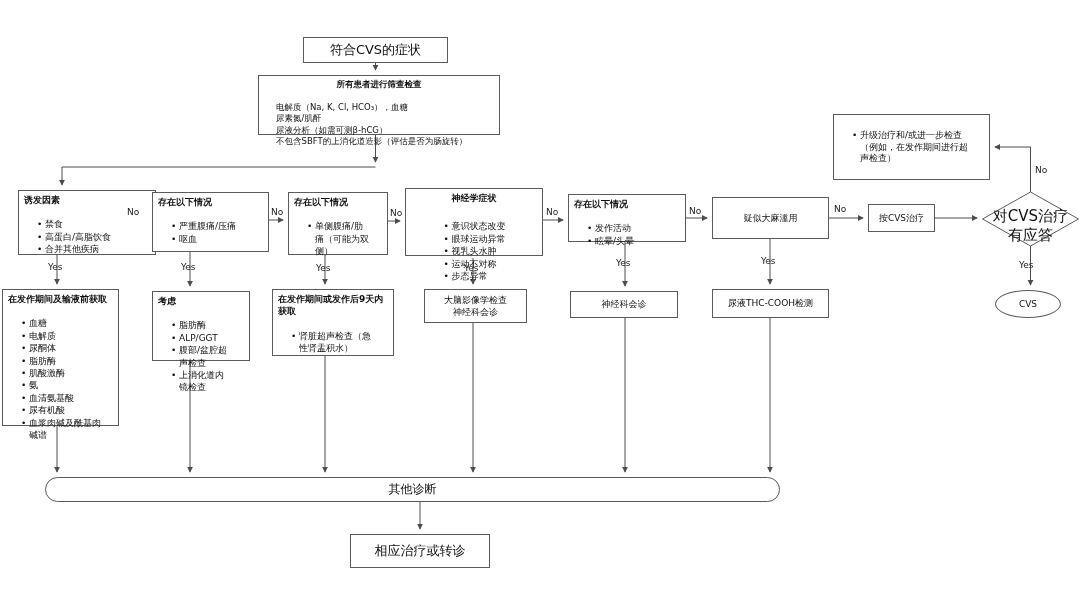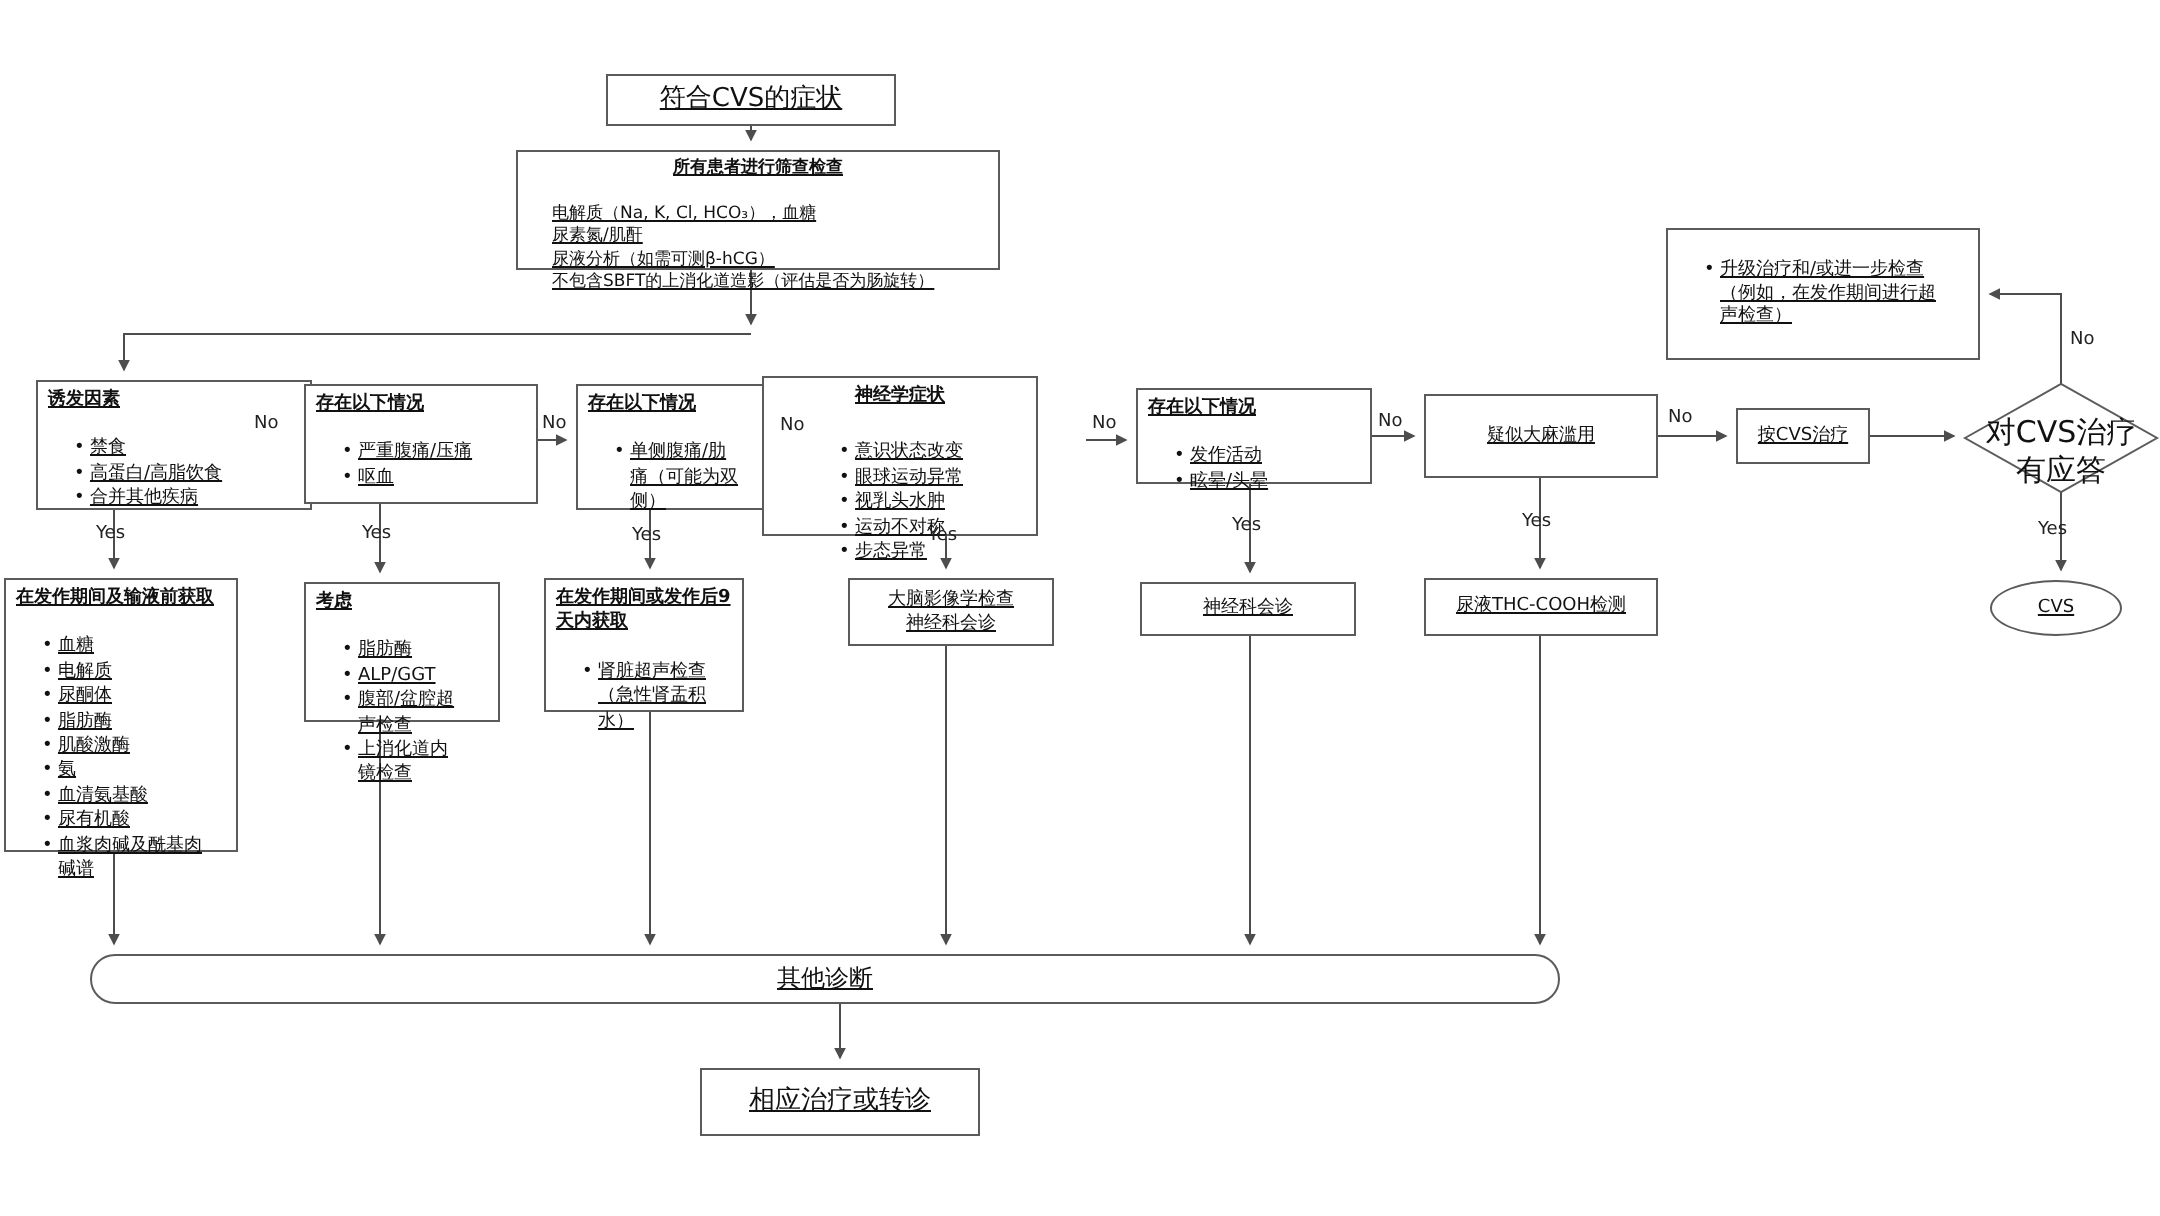--- a/index.html
+++ b/index.html
@@ -4,21 +4,21 @@
 <style>
   html,body{margin:0;padding:0}
   body{
     width:1080px;height:608px;position:relative;overflow:hidden;
     background:#ffffff;color:#111;
     font-family:"DejaVu Sans","Liberation Sans",sans-serif;
   }
   #arrows{position:absolute;left:0;top:0;z-index:0}
   .node{
     position:absolute;z-index:1;background:#fff;border:1px solid #5b5b5b;
-    font-size:9px;line-height:1.38;padding:3px 5px;box-sizing:border-box;text-decoration:underline;
+    font-size:9px;line-height:1.38;padding:3px 5px;box-sizing:border-box;
   }
   .node.center{display:flex;align-items:center;justify-content:center;text-align:center;padding:2px 4px}
   .title{font-weight:700}
   .title.c-title{text-align:center}
   .node ul{list-style:none;margin:12px;padding:0}
   .node li{position:relative;padding-left:9px}
   .node li::before{content:"•";position:absolute;left:1px;top:0}
   .node ul.plain li{padding-left:0}
   .node ul.plain li::before{content:none}
   .node ul.center-list{width:fit-content;margin:16px auto}
@@ -105,21 +105,21 @@
       </ul>
   </div>
 
   <div class="node" style="left:288px;top:192px;width:100px;height:63px">
     <div class="title">存在以下情况</div>
     <ul>
         <li>单侧腹痛/肋痛（可能为双侧）</li>
       </ul>
   </div>
 
-  <div class="node" style="left:381px;top:188px;width:138px;height:80px">
+  <div class="node" style="left:405px;top:188px;width:138px;height:68px">
     <div class="title c-title">神经学症状</div>
     <ul class="center-list">
         <li>意识状态改变</li>
         <li>眼球运动异常</li>
         <li>视乳头水肿</li>
         <li>运动不对称</li>
         <li>步态异常</li>
       </ul>
   </div>
 
@@ -169,21 +169,21 @@
   <div class="node" style="left:152px;top:291px;width:98px;height:70px">
     <div class="title">考虑</div>
     <ul>
         <li>脂肪酶</li>
         <li>ALP/GGT</li>
         <li>腹部/盆腔超声检查</li>
         <li>上消化道内镜检查</li>
       </ul>
   </div>
 
-  <div class="node" style="left:272px;top:289px;width:100px;height:67px">
+  <div class="node" style="left:272px;top:289px;width:122px;height:67px">
     <div class="title">在发作期间或发作后9天内获取</div>
     <ul>
         <li>肾脏超声检查（急性肾盂积水）</li>
       </ul>
   </div>
 
   <div class="node center" style="left:424px;top:289px;width:103px;height:34px">
     <ul class="plain">
         <li>大脑影像学检查</li>
         <li>神经科会诊</li>

